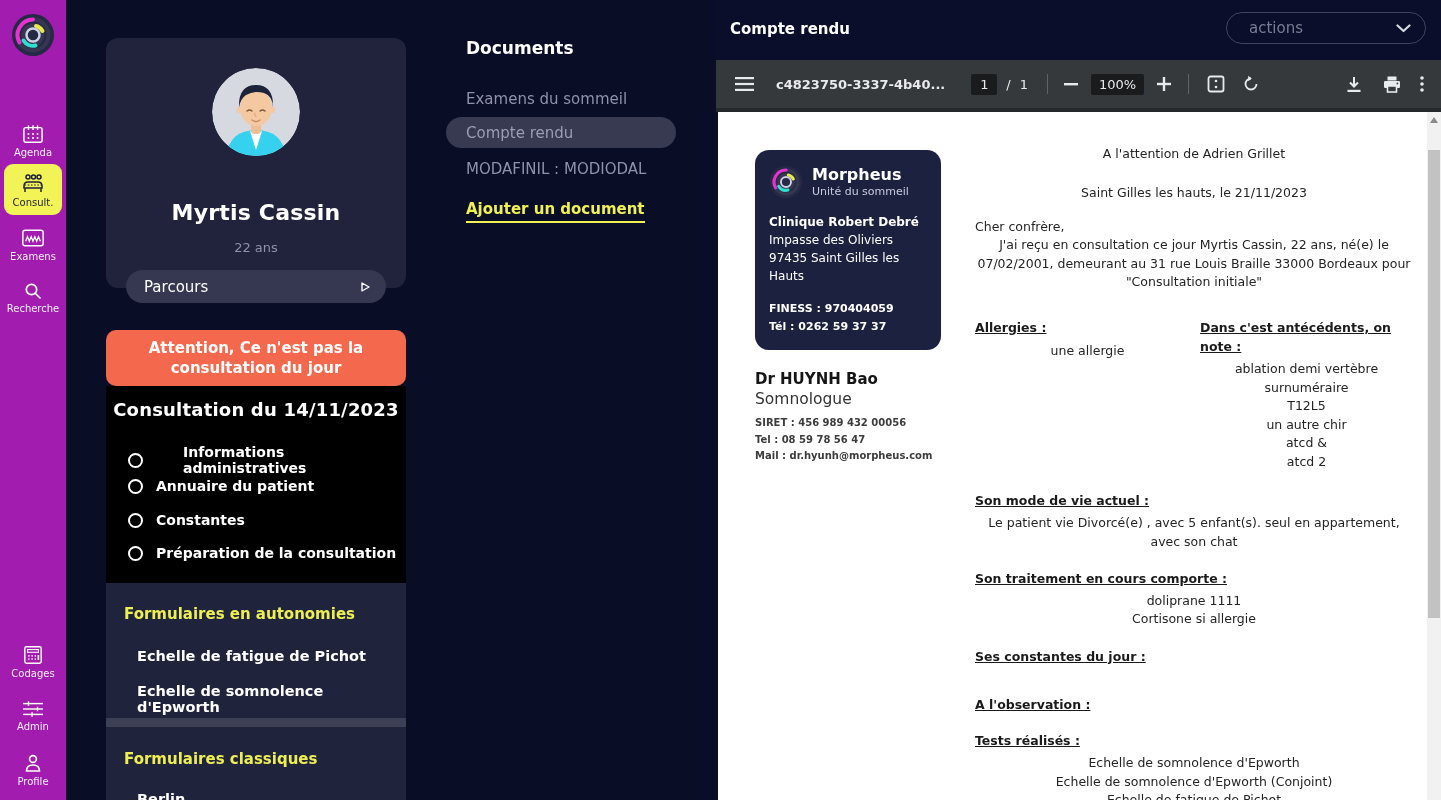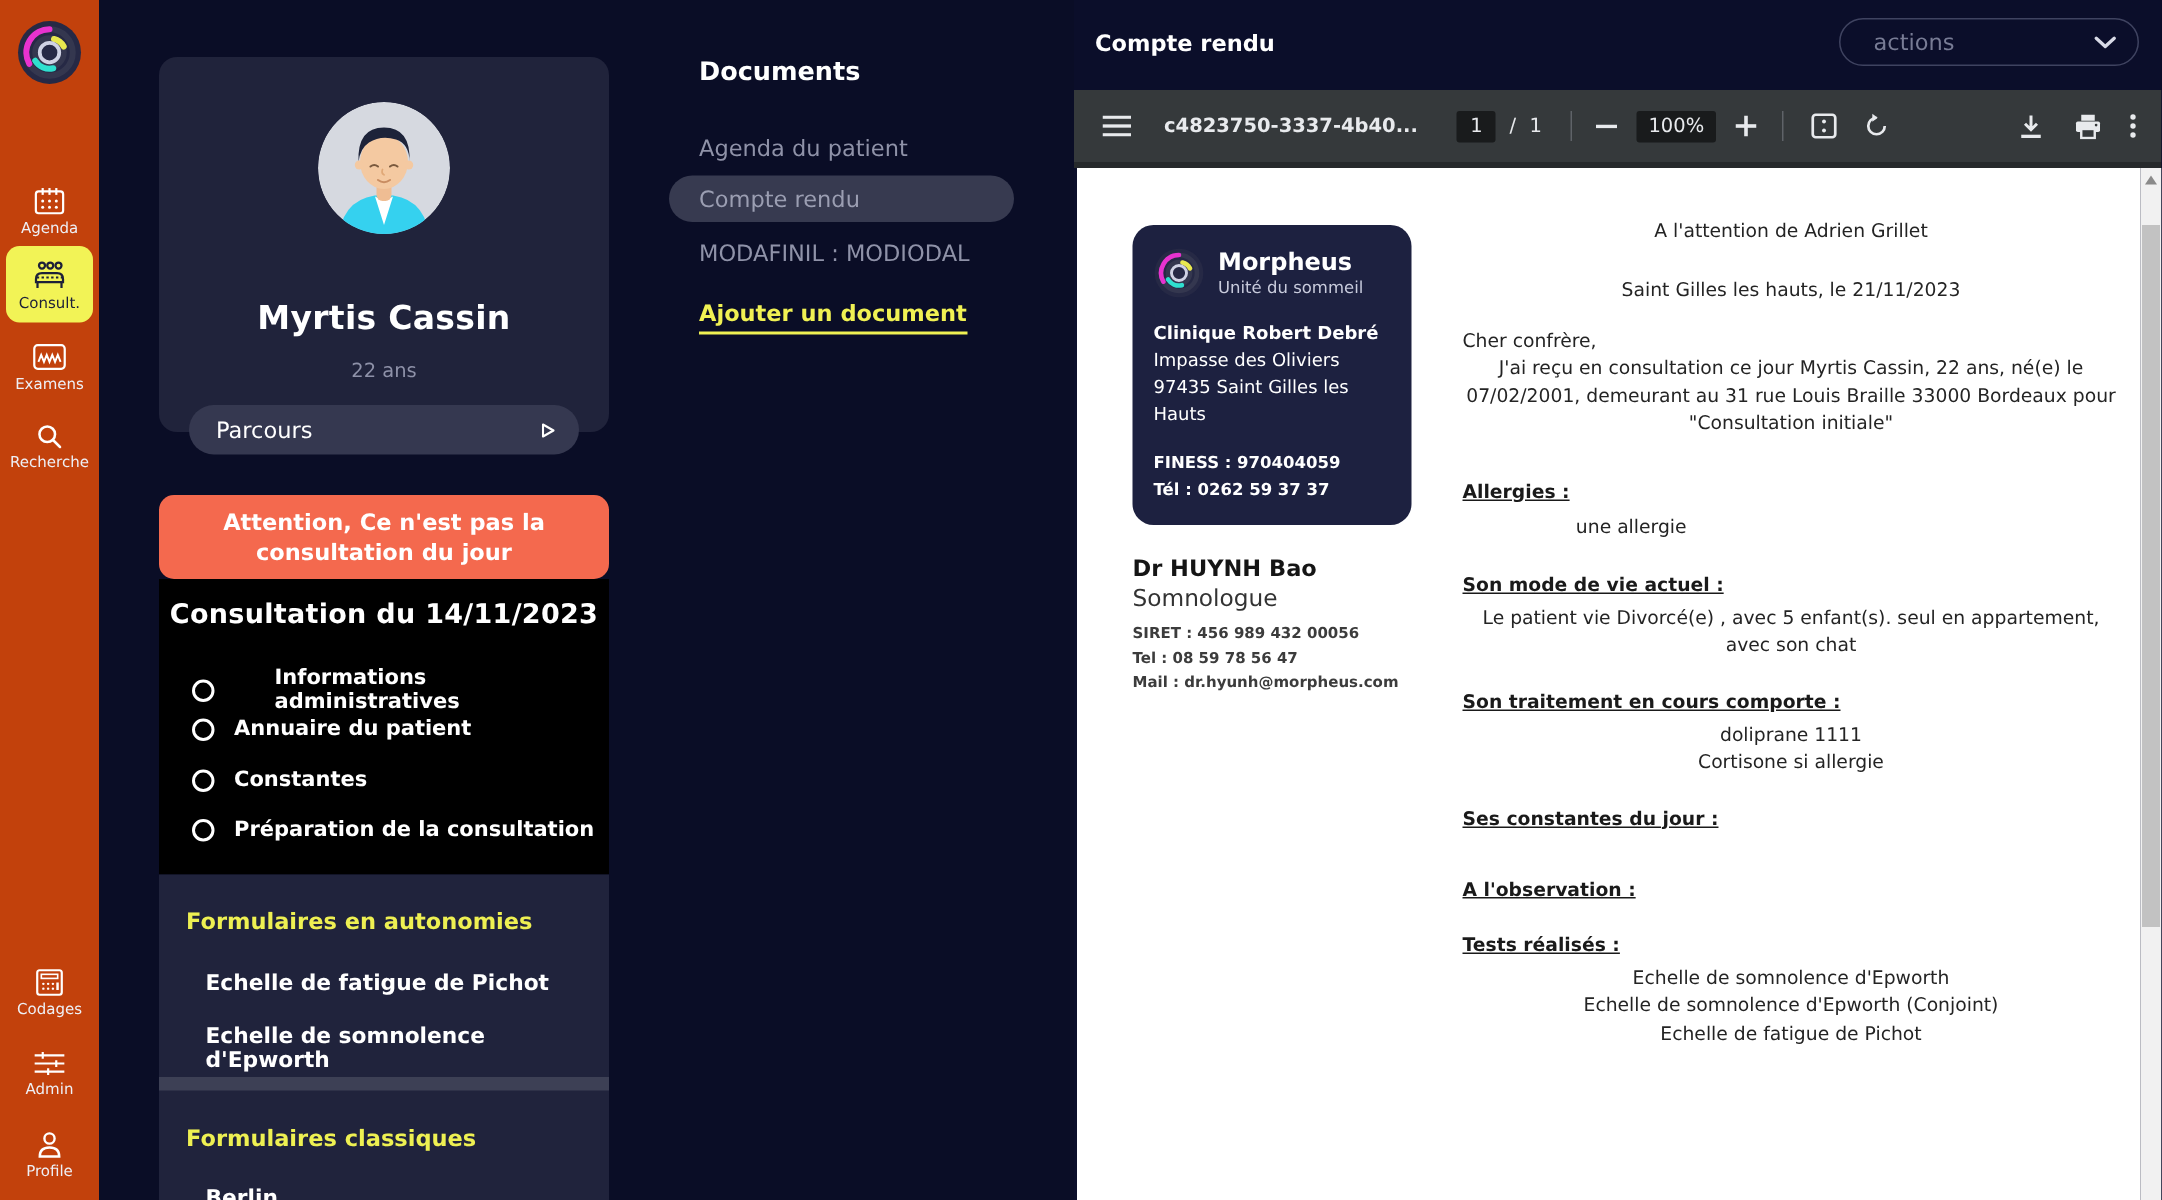--- a/index.html
+++ b/index.html
@@ -4,21 +4,21 @@
 <style>
   * { margin:0; padding:0; box-sizing:border-box; }
   html,body { width:1441px; height:800px; }
   body {
     position:relative; overflow:hidden;
     background:#0a0d26;
     font-family:"DejaVu Sans", sans-serif;
     -webkit-font-smoothing:antialiased;
   }
   
-  .rail { position:absolute; left:0; top:0; width:66px; height:800px; background:#c2410c; z-index:5; }
+  .rail { position:absolute; left:0; top:0; width:66px; height:800px; background:#a21caf; z-index:5; }
   .rail-logo { position:absolute; top:13px; left:11px; width:44px; height:44px; }
   .rail-item { position:absolute; left:4px; width:58px; display:flex; flex-direction:column; align-items:center; gap:3px; color:#eef0f6; font-size:10px; cursor:pointer; }
   .rail-item svg { display:block; }
   .rail-item.active { background:#f2f356; border-radius:9px; color:#1d2038; padding:9px 0 7px; }
   
   .patient-col { position:absolute; left:106px; top:0; width:300px; height:800px; }
   .patient-card { position:absolute; top:38px; left:0; width:300px; height:250px; background:#20233b; border-radius:12px; }
   .avatar { position:absolute; left:106px; top:30px; width:88px; height:88px; border-radius:50%; overflow:hidden; }
   .p-name { position:absolute; top:162px; width:100%; text-align:center; color:#ffffff; font-size:22px; font-weight:600; letter-spacing:.2px; }
   .p-age { position:absolute; top:202px; width:100%; text-align:center; color:#8e91a8; font-size:13px; }
@@ -226,21 +226,21 @@
     <div class="f-item" style="top:65px;">Echelle de fatigue de Pichot</div>
     <div class="f-item" style="top:100px;">Echelle de somnolence d'Epworth</div>
     <div class="f-divider"></div>
     <div class="f-sec" style="top:167px;">Formulaires classiques</div>
     <div class="f-item" style="top:208px;">Berlin</div>
   </div>
 </section>
 
 <section class="docs-col">
   <div class="d-title">Documents</div>
-  <div class="d-item" style="top:90px;">Agenda du patient</div>
+  <div class="d-item" style="top:90px;">Examens du sommeil</div>
   <div class="d-pill">
     <span>Compte rendu</span>
   </div>
   <div class="d-item" style="top:160px;">MODAFINIL : MODIODAL</div>
   <div class="d-add">Ajouter un document</div>
 </section>
 
 <section class="viewer">
   <div class="v-title">Compte rendu</div>
   <div class="actions-select">
@@ -356,20 +356,28 @@
       <div class="lr-right">A l'attention de Adrien Grillet</div>
       <div class="lr-right" style="margin-top:20px;">Saint Gilles les hauts, le 21/11/2023</div>
       <div style="margin-top:15px;">Cher confrère,</div>
       <div class="ln">J'ai reçu en consultation ce jour  Myrtis Cassin, 22 ans, né(e) le 07/02/2001, demeurant au 31 rue Louis Braille 33000 Bordeaux pour "Consultation initiale"</div>
 
       <div class="cols">
         <div class="col-l">
           <div class="lh-head">Allergies :</div>
           <div class="ln" style="margin-top:4px;">une allergie</div>
         </div>
+        <div class="col-r">
+          <div class="lh-head">Dans c'est antécédents, on note :</div>
+          <div class="ln" style="margin-top:4px;">ablation demi vertèbre surnuméraire</div>
+          <div class="ln">T12L5</div>
+          <div class="ln">un autre chir</div>
+          <div class="ln">atcd &amp;</div>
+          <div class="ln">atcd 2</div>
+        </div>
       </div>
 
       <div class="lh-head" style="margin-top:21px;">Son mode de vie actuel :</div>
       <div class="ln" style="margin-top:3px;">Le patient vie Divorcé(e) , avec 5 enfant(s). seul en appartement, avec son chat</div>
 
       <div class="lh-head" style="margin-top:19px;">Son traitement en cours comporte :</div>
       <div class="ln" style="margin-top:3px;">doliprane 1111</div>
       <div class="ln">Cortisone si allergie</div>
 
       <div class="lh-head" style="margin-top:19px;">Ses constantes du jour :</div>

